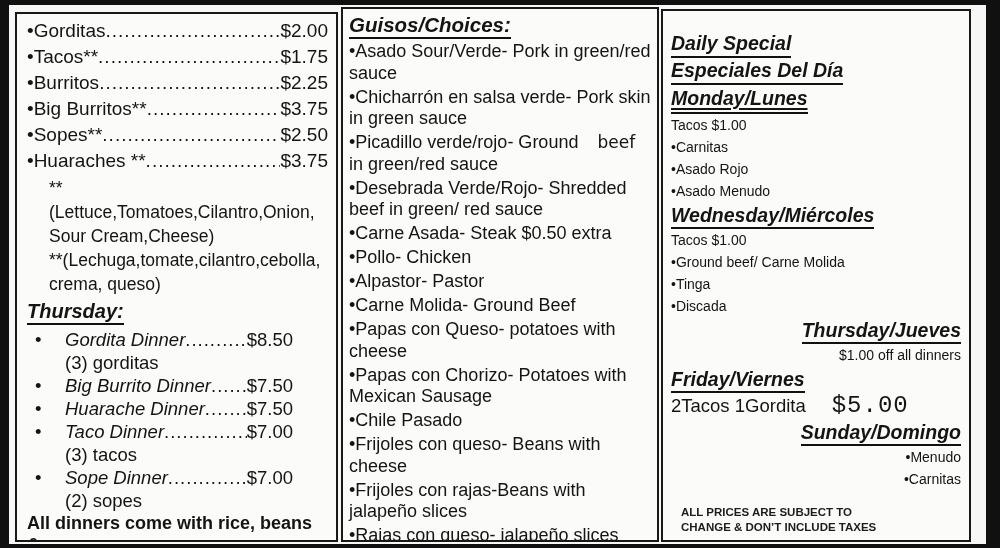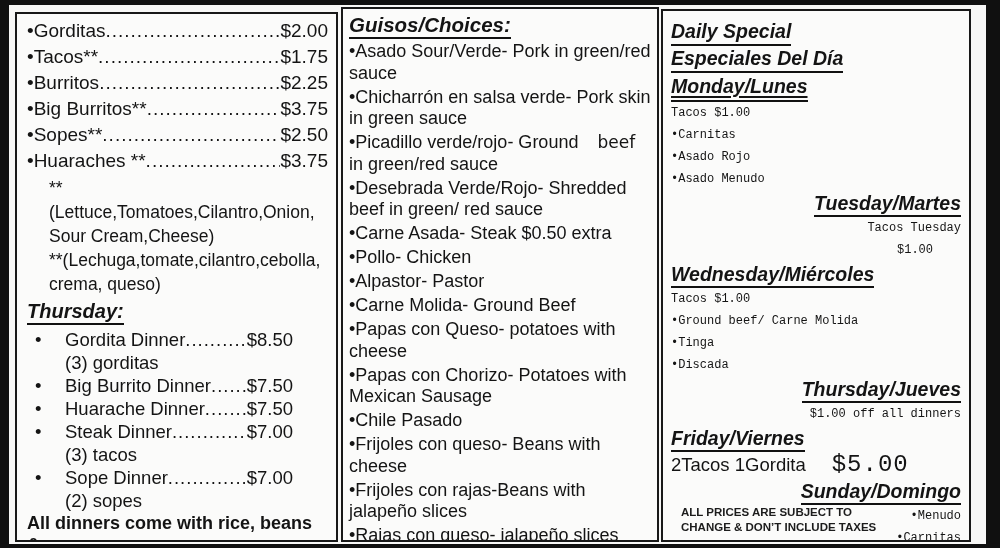--- a/index.html
+++ b/index.html
@@ -16,56 +16,56 @@
     background:#f7f7f6;
   }
   .panel {
     position:absolute;
     background:#fbfbfa;
     border:2px solid #181818;
     overflow:hidden;
   }
   .panel-left   { left:6px;  top:7px; width:323px; height:530px; padding:4px 8px 4px 10px; }
   .panel-middle { left:332px; top:2px; width:318px; height:535px; padding:4px 6px; }
-  .panel-right  { left:652px; top:4px; width:310px; height:533px; padding:8px 8px; }
+  .panel-right  { left:652px; top:4px; width:310px; height:533px; padding:20px 8px; }
 
   
   .center { }
   .u  { display:inline-block; border-bottom:2.5px solid #111; font-weight:700; font-style:italic; }
   .u2 { display:inline-block; border-bottom:2px solid #111; padding-bottom:2px;
         text-decoration:underline; text-decoration-thickness:2px; text-underline-offset:3px;
         font-weight:700; font-style:italic; }
   .dots { flex:1 1 auto; overflow:hidden; white-space:nowrap; letter-spacing:1px; min-width:8px; }
 
   
   .price-list { list-style:none; }
   .price-list li { display:flex; font-size:19px; line-height:26px; }
   .price-list .nm { white-space:nowrap; }
   .price-list .pr { white-space:nowrap; }
   .notes { font-size:17.5px; line-height:24px; padding-left:22px; margin-top:2px; }
   .dinners-title { font-size:20px; margin:4px 0 3px; }
   .dinner-row { display:flex; align-items:baseline; font-size:18.5px; line-height:23px; padding-left:8px; }
   .dinner-row .bull { width:30px; }
   .dinner-row .cols { display:flex; width:228px; }
-  .dinner-row .nm { white-space:nowrap; }
+  .dinner-row .nm { white-space:nowrap;font-style:italic; }
   .dinner-sub { font-size:18.5px; line-height:23px; padding-left:38px; }
   .left-footer { font-weight:700; font-size:18px; line-height:21.5px; margin-top:1px; }
 
   
   .mid-title { font-size:20.5px; margin-bottom:2px; }
   .guisos { list-style:none; }
   .guisos li { font-size:18px; line-height:21.5px; margin-bottom:2.5px; }
   .alt-font { font-family:"DejaVu Sans", sans-serif; font-size:17px;padding-left:19px; }
   .bold { font-weight:400; }
 
   
   .rp-title { font-size:19.5px; line-height:25px; }
   .day { margin-top:1px; }
   .day h4 { font-size:19.5px; line-height:24px; font-weight:700; }
-  .day .ln { font-size:12px; line-height:22px;font-family:Liberation Mono, monospace; }
+  .day .ln { font-size:14px; line-height:22px; }
   .al-r { text-align:right; }
   .al-l { text-align:left; }
   .pad-r { padding-right:28px; }
   .serif-price { font-family:Liberation Mono, monospace; font-size:24px; letter-spacing:1px; margin-left:26px; }
   .friday-line { font-size:18.5px; line-height:26px; display:flex; align-items:baseline; }
   .disclaimer {
     position:absolute; left:18px; bottom:5px; width:205px;
     font-size:11.5px; font-weight:700; line-height:1.32; color:#1c1c1c;
   }
 </style>
@@ -139,21 +139,21 @@
       <span class="cols">
           <span class="nm">Huarache Dinner</span>
           <span class="dots">....................................................................................</span>
           <span>$7.50</span>
         </span>
     </div>
 
     <div class="dinner-row">
       <span class="bull">•</span>
       <span class="cols">
-          <span class="nm">Steak Dinner</span>
+          <span class="nm">Taco Dinner</span>
           <span class="dots">....................................................................................</span>
           <span>$7.00</span>
         </span>
     </div>
     <div class="dinner-sub">(3) tacos</div>
 
     <div class="dinner-row">
       <span class="bull">•</span>
       <span class="cols">
           <span class="nm">Sope Dinner</span>
@@ -192,25 +192,20 @@
     <div class="center rp-title"><span class="u">Especiales Del Día</span></div>
 
     <div class="day al-l">
       <h4><span class="u2">Monday/Lunes</span></h4>
       <div class="ln">Tacos $1.00</div>
       <div class="ln">•Carnitas</div>
       <div class="ln">•Asado Rojo</div>
       <div class="ln">•Asado Menudo</div>
     </div>
 
-    <div class="day al-r">
-      <h4><span class="u">Tuesday/Martes</span></h4>
-      <div class="ln">Tacos Tuesday</div>
-      <div class="ln pad-r">$1.00</div>
-    </div>
 
     <div class="day al-l">
       <h4><span class="u">Wednesday/Miércoles</span></h4>
       <div class="ln">Tacos $1.00</div>
       <div class="ln">•Ground beef/ Carne Molida</div>
       <div class="ln">•Tinga</div>
       <div class="ln">•Discada</div>
     </div>
 
     <div class="day al-r">

